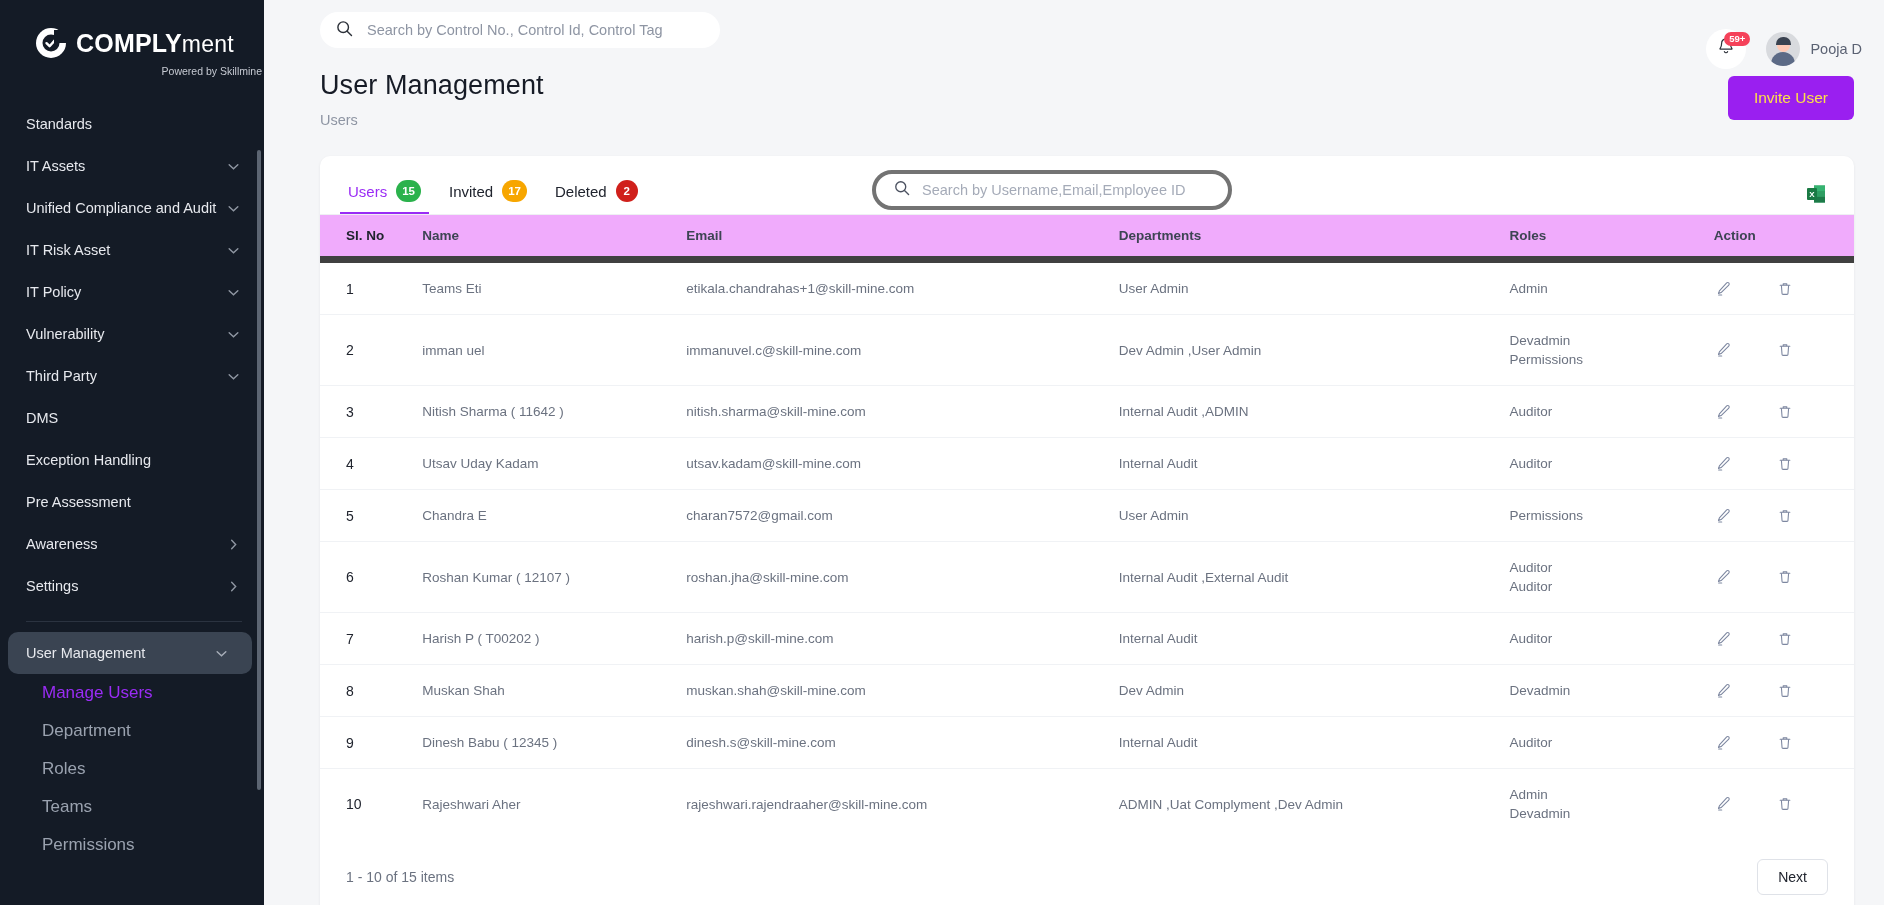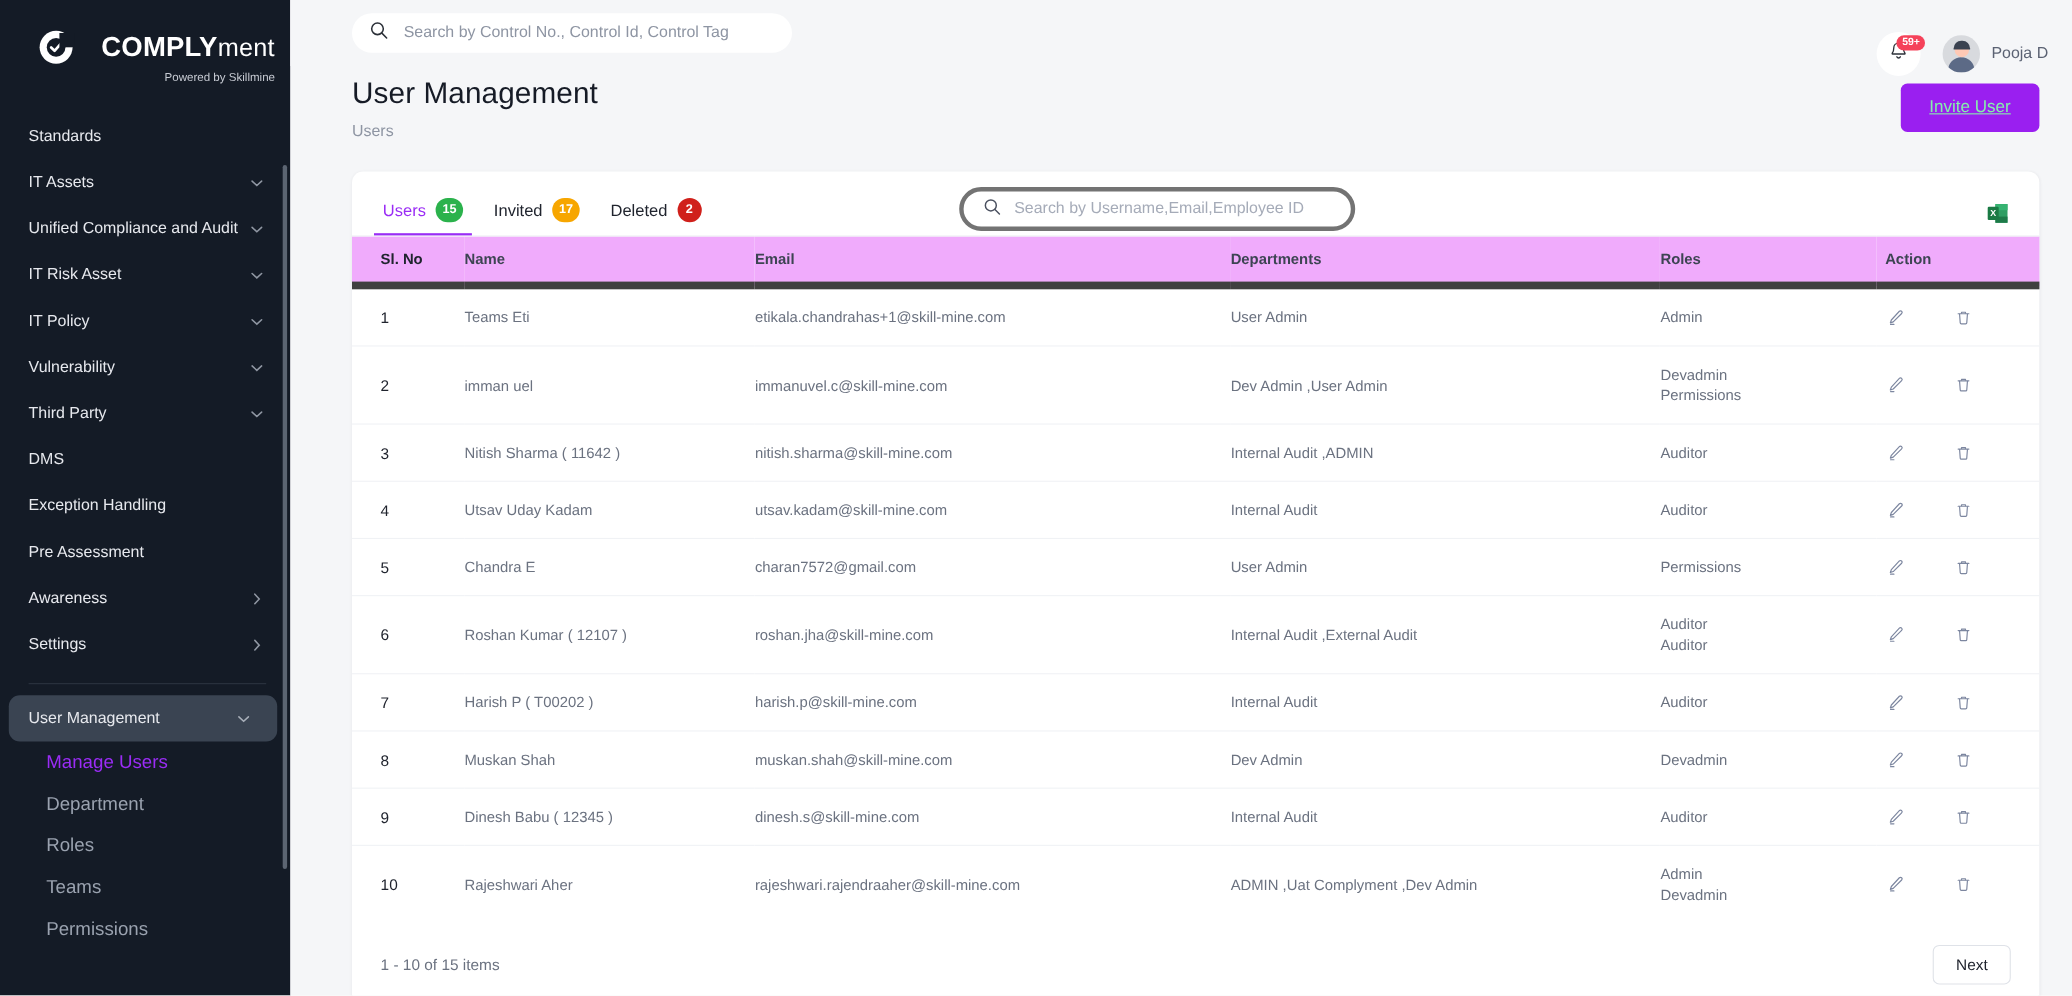--- a/index.html
+++ b/index.html
@@ -15,25 +15,25 @@
   .sidebar {
     width: 264px; min-width: 264px; height: 905px;
     background: #141b26;
     position: relative;
     overflow: hidden;
   }
   .logo-wrap {
     padding: 26px 0 14px 34px;
     display: flex; flex-direction: column;
   }
-  .logo-row { display: flex; align-items: center; gap: 24px; }
+  .logo-row { display: flex; align-items: center; gap: 8px; }
   .logo-mark { width: 34px; height: 34px; flex: 0 0 34px; }
   .logo-text { font-size: 25px; font-weight: 700; color: #fff; letter-spacing: .2px; line-height: 1; }
   .logo-text .light { font-weight: 400; font-size: 23px; }
-  .logo-sub { font-size: 10.5px; color: #c6cad2; margin-top: 5px; text-align: right; padding-right: 14px; }
+  .logo-sub { font-size: 10.5px; color: #c6cad2; margin-top: 5px; text-align: right; padding-right: 2px; }
 
   .nav { margin-top: 12px; }
   .nav-item {
     display: flex; align-items: center; justify-content: space-between;
     padding: 10px 24px 10px 26px;
     color: #e7e9ee; font-size: 14.5px;
     cursor: pointer;
     line-height: 22px;
   }
   .chev { opacity: .75; display: flex; align-items: center; }
@@ -84,24 +84,23 @@
   .avatar .head { position: absolute; width: 13px; height: 13px; border-radius: 50%; background: #ffc9b5; left: 10.5px; top: 7px; }
   .avatar .hair { position: absolute; width: 15px; height: 8px; border-radius: 7px 7px 0 0; background: #3a4250; left: 9.5px; top: 5.5px; }
   .avatar .body { position: absolute; width: 24px; height: 14px; border-radius: 12px 12px 0 0; background: #5c6a86; left: 5px; bottom: 0; }
   .uname { font-size: 14.5px; color: #5b6273; }
 
   .page-head { padding: 10px 30px 0 56px; display: flex; align-items: flex-start; }
   .page-title { font-size: 27px; font-weight: 400; color: #161b26; letter-spacing: .1px; }
   .breadcrumb { font-size: 14.5px; color: #8e95a3; margin-top: 11px; }
   .invite-btn {
     margin-left: auto; margin-top: 6px;
-    background: #9a1ff0; color: #86efac; border: none; border-radius: 6px;
+    background: #9a1ff0; color: #fde047; border: none; border-radius: 6px;
     font-size: 15.5px; padding: 13px 26px; cursor: pointer;
     font-family: "Liberation Sans", sans-serif;
-    text-decoration: underline;
   }
 
   .card {
     margin: 28px 30px 0 56px; background: #fff; border-radius: 10px;
     box-shadow: 0 1px 3px rgba(20,27,38,.07);
     flex: none;
   }
   .card-top { display: flex; align-items: center; padding: 18px 26px 0 14px; position: relative; }
   .tabs { display: flex; align-items: flex-end; gap: 0; }
   .tab {

